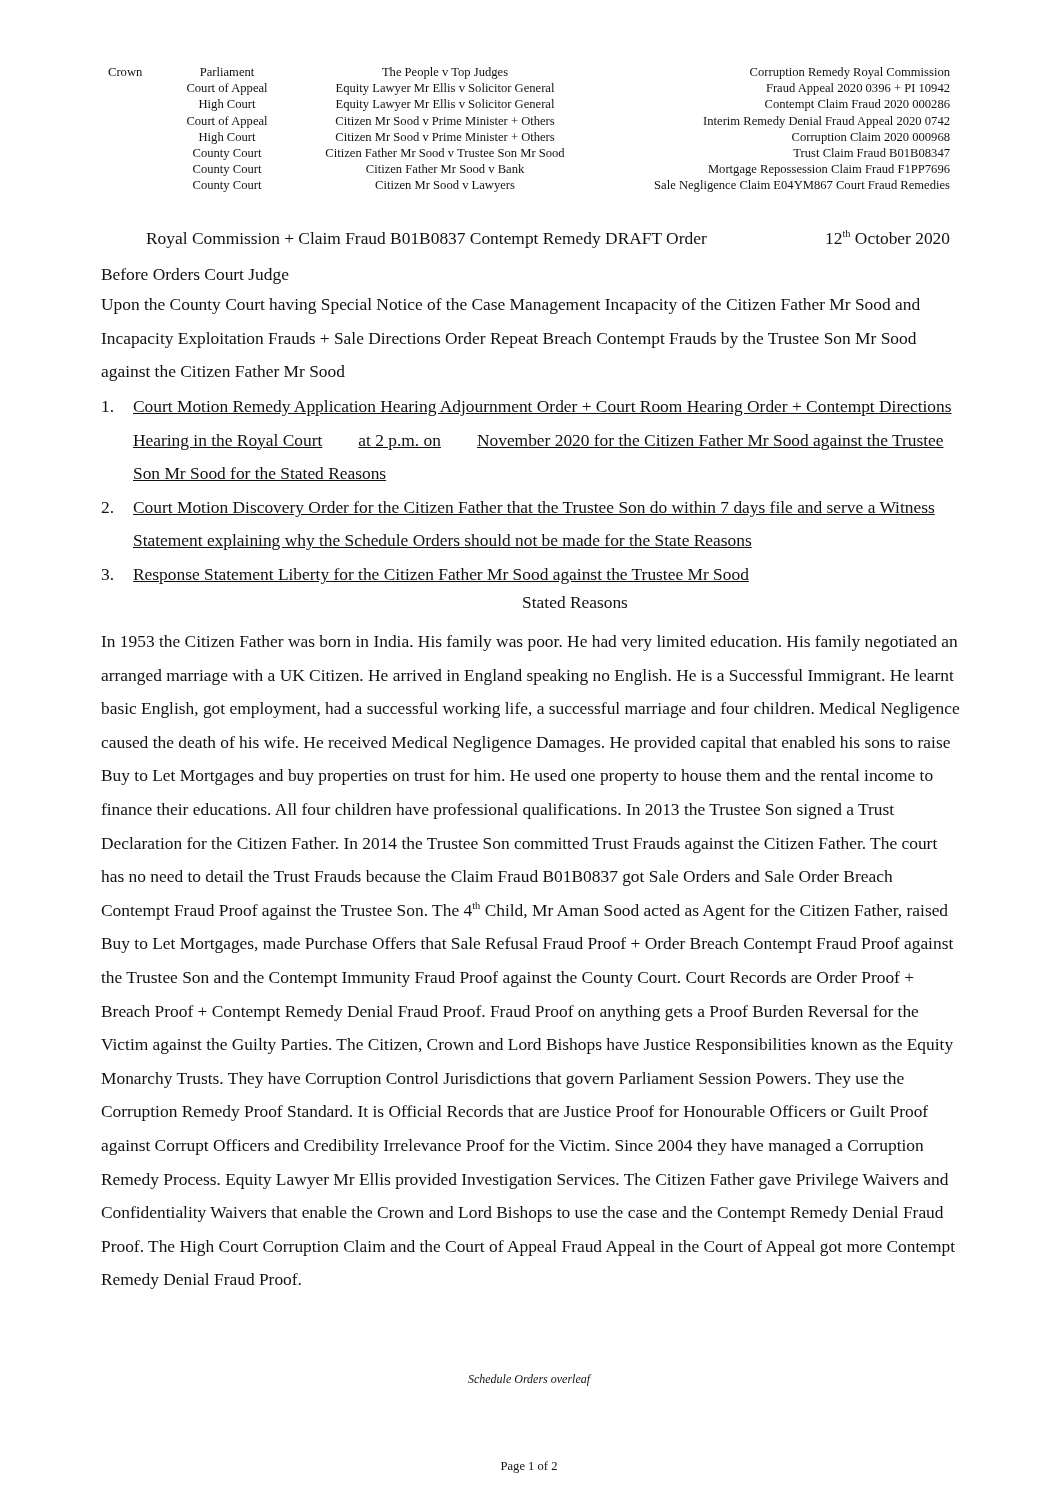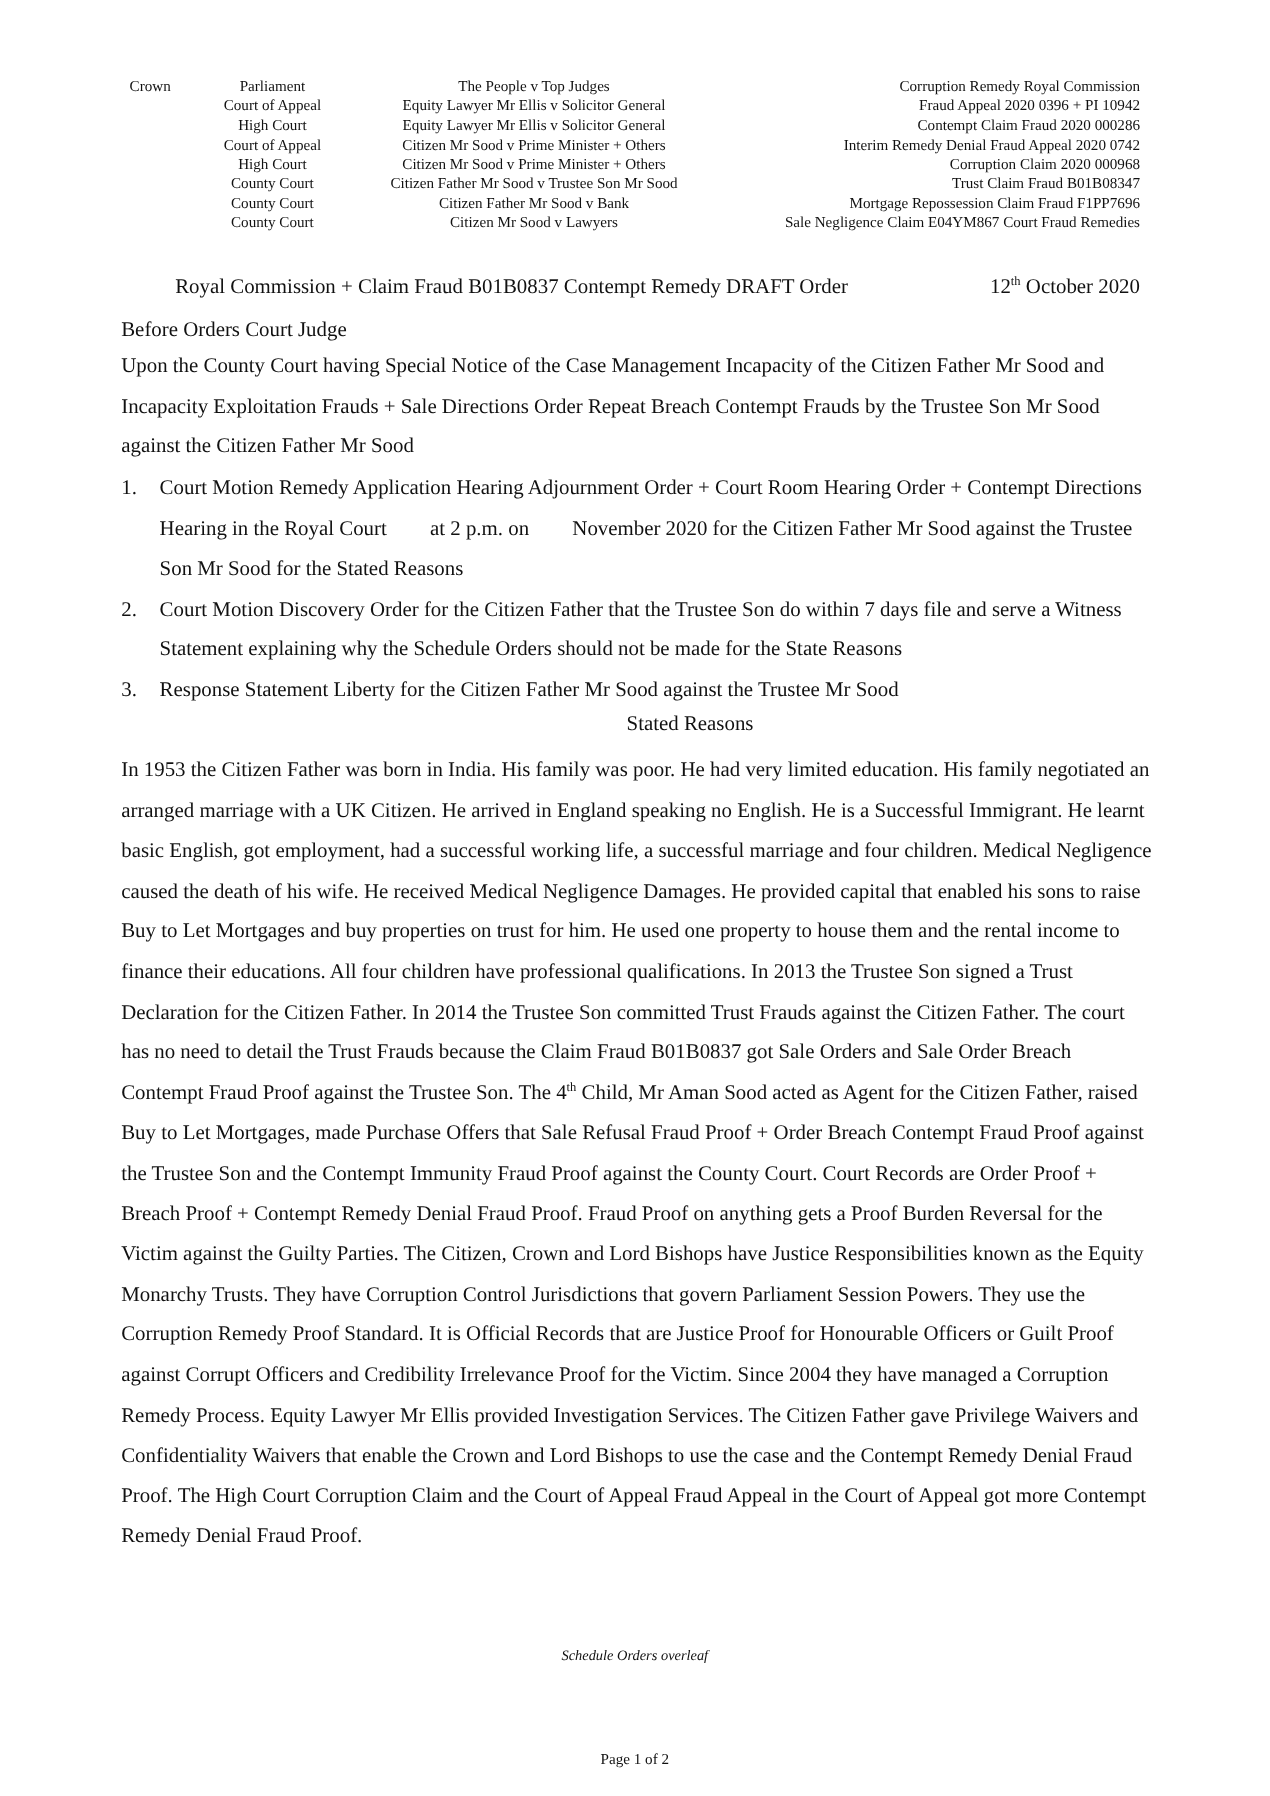--- a/index.html
+++ b/index.html
@@ -18,21 +18,21 @@
     .title-row .t { position: absolute; left: 0; white-space: nowrap; margin-left: 36px; }
     .title-row .d { position: absolute; right: 0; white-space: nowrap; }
     sup { font-size: 0.6em; vertical-align: super; line-height: 0; }
 
     .body-text { position: absolute; left: 101px; width: 862px; font-size: 17.4px; line-height: 33.6px; }
     .before { top: 258px; }
     .upon { top: 288px; }
     .orders { position: absolute; top: 390px; left: 101px; width: 862px; font-size: 17.4px; line-height: 33.6px; }
     .ord { display: flex; }
     .ord .n { width: 32px; flex: none; }
-    .ord .txt { flex: 1; }
+    .ord .txt { flex: 1; text-decoration: underline; }
     .gap { display: inline-block; width: 36px; }
     .stated-head { position: absolute; top: 592px; left: 0; width: 1058px; text-align: center; font-size: 17.4px; padding-left: 46px; }
     .reasons { top: 625px; }
     .overleaf { position: absolute; top: 1372px; left: 0; width: 1058px; text-align: center; font-size: 12px; font-style: italic; }
     .page-no { position: absolute; top: 1412px; left: 0; width: 1058px; text-align: center; font-size: 12.6px; margin-top: 47px; }
   </style>
 </head>
 <body>
 
 <div class="hdr">

